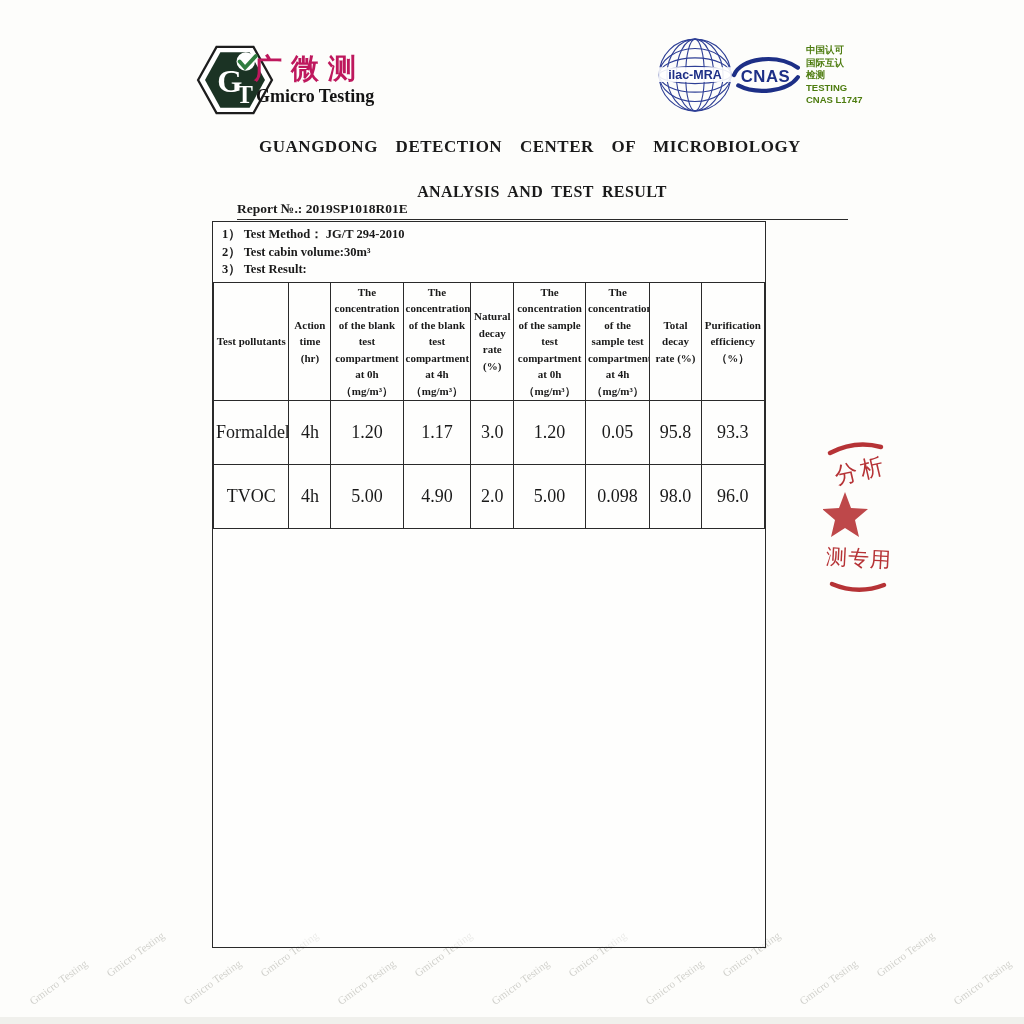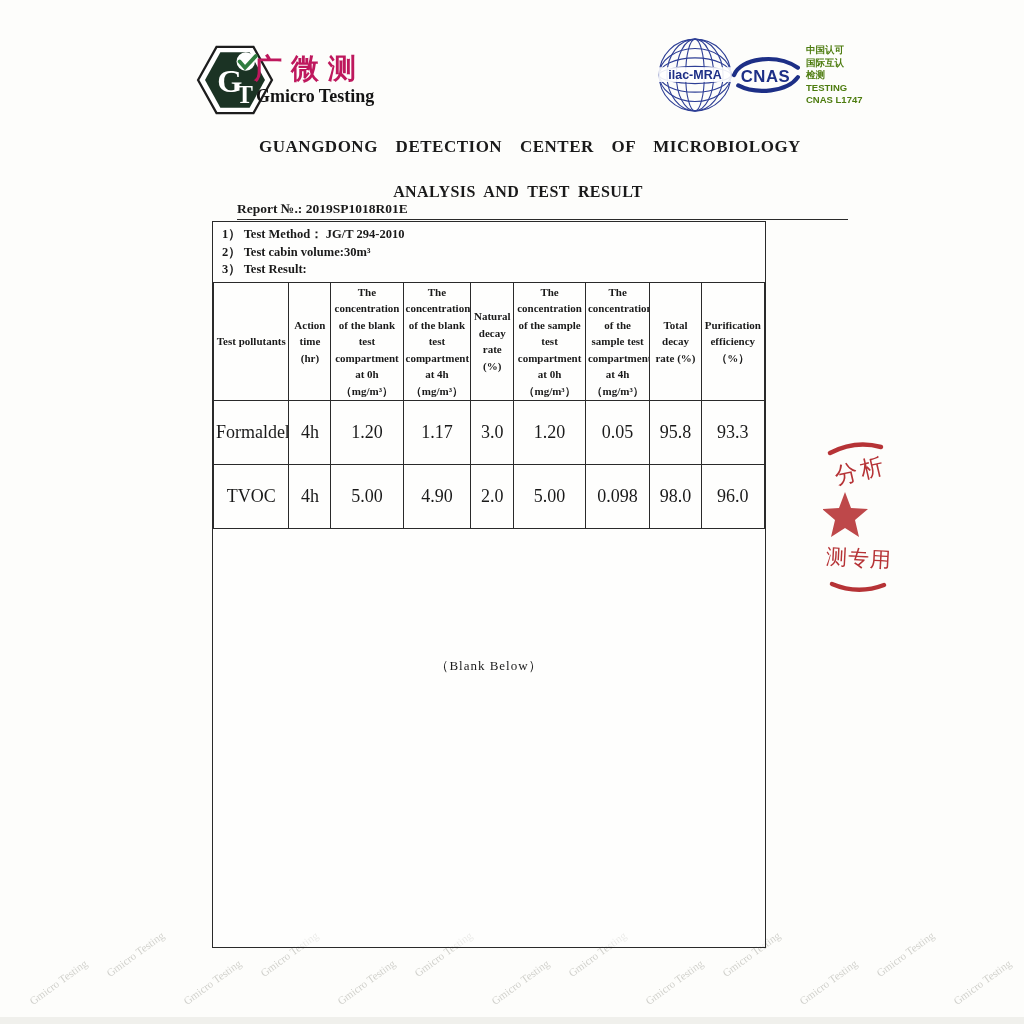--- a/index.html
+++ b/index.html
@@ -11,21 +11,21 @@
            font-size:28px;font-weight:bold;letter-spacing:9px;color:#be185d;}
   .en-name{position:absolute;left:256px;top:86px;font-size:18px;font-weight:600;color:#141414;}
   .ilac-logo{position:absolute;left:656px;top:36px;width:78px;height:78px;}
   .cnas-logo{position:absolute;left:732px;top:52px;width:68px;height:46px;}
   .accred{position:absolute;left:806px;top:44px;line-height:12.5px;color:#4d7c0f;
           font-family:"Liberation Sans",sans-serif;font-weight:bold;}
   .accred div{font-size:9.5px;}
   
   .doc-title{position:absolute;left:212px;top:137px;width:636px;text-align:center;
              font-size:17px;font-weight:bold;letter-spacing:.5px;word-spacing:13px;}
-  .doc-subtitle{position:absolute;left:200px;top:183px;width:636px;text-align:center;
+  .doc-subtitle{position:absolute;left:224px;top:183px;width:636px;text-align:center;
                 font-size:16px;font-weight:bold;letter-spacing:.4px;word-spacing:4px;}
   .report-no{position:absolute;left:237px;top:201px;width:611px;font-size:13.5px;
              font-weight:bold;border-bottom:1.6px solid #2a2a2a;padding-bottom:2px;}
   
   .content-box{position:absolute;left:212px;top:221px;width:554px;height:727px;
                border:1.6px solid #2a2a2a;box-sizing:border-box;background:rgba(255,255,255,.55);z-index:2;}
   .notes{padding:4px 0 0 9px;font-size:12.5px;font-weight:bold;line-height:17.5px;}
   table.results{width:100%;border-collapse:collapse;table-layout:fixed;margin-top:3px;}
   table.results th,table.results td{border:1.6px solid #2a2a2a;text-align:center;
       vertical-align:middle;padding:1px 2px;overflow:hidden;}
@@ -139,21 +139,20 @@
           <td>4.90</td>
           <td>2.0</td>
           <td>5.00</td>
           <td>0.098</td>
           <td>98.0</td>
           <td>96.0</td>
         </tr>
       </tbody>
     </table>
 
-    <div class="blank-note">（Blank Below）</div>
   </div>
 
   <svg class="stamp" viewBox="0 0 72 166">
     <path d="M7,17 Q32,4 58,11" fill="none" stroke="#b02226" stroke-width="4.5" stroke-linecap="round"></path>
     <text x="12" y="44" font-size="23" fill="#b02226" letter-spacing="3" font-family="DejaVu Sans, sans-serif" transform="rotate(-13 30 38)">分析</text>
     <polygon points="22,56 28,72 45,73 32,84 36,101 22,92 8,101 12,84 -1,73 16,72" fill="#b02226" opacity="0.9"></polygon>
     <text x="3" y="129" font-size="21" fill="#b02226" letter-spacing="1" font-family="DejaVu Sans, sans-serif" transform="rotate(3 30 122)">测专用</text>
     <path d="M9,148 Q35,159 61,149" fill="none" stroke="#b02226" stroke-width="4.5" stroke-linecap="round"></path>
   </svg>
 

